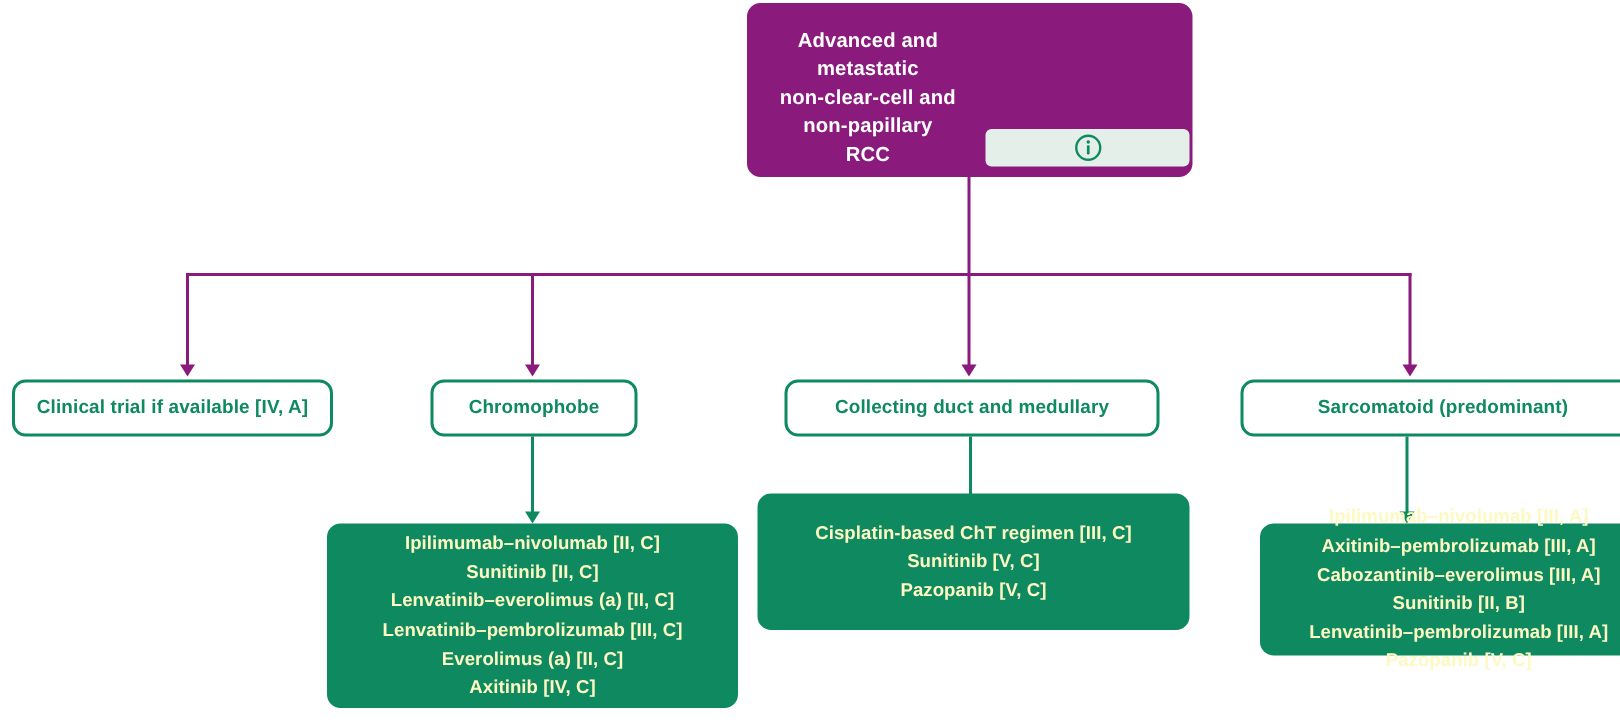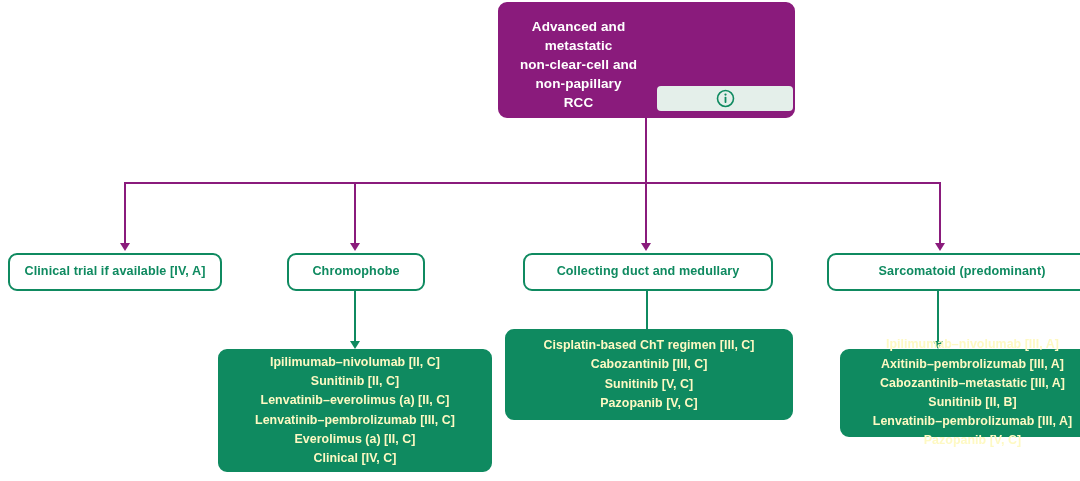--- a/index.html
+++ b/index.html
@@ -190,37 +190,36 @@
     <span class="subtype-label">Sarcomatoid (predominant)</span>
   </div>
 
   <div class="node treatment-node" style="left:218px; top:349px; width:274px; height:123px;">
     <div>
       <div class="treatment-line">Ipilimumab–nivolumab [II, C]</div>
       <div class="treatment-line">Sunitinib [II, C]</div>
       <div class="treatment-line">Lenvatinib–everolimus (a) [II, C]</div>
       <div class="treatment-line">Lenvatinib–pembrolizumab [III, C]</div>
       <div class="treatment-line">Everolimus (a) [II, C]</div>
-      <div class="treatment-line">Clinical [IV, C]</div>
+      <div class="treatment-line">Axitinib [IV, C]</div>
     </div>
   </div>
 
   <div class="node treatment-node" style="left:505px; top:329px; width:288px; height:91px;">
     <div>
       <div class="treatment-line">Cisplatin-based ChT regimen [III, C]</div>
-      <div class="treatment-line">Cabozantinib [III, C]</div>
       <div class="treatment-line">Sunitinib [V, C]</div>
       <div class="treatment-line">Pazopanib [V, C]</div>
     </div>
   </div>
 
   <div class="node treatment-node" style="left:800px; top:349px; width:265px; height:88px;margin-left:40px;">
     <div>
       <div class="treatment-line">Ipilimumab–nivolumab [III, A]</div>
       <div class="treatment-line">Axitinib–pembrolizumab [III, A]</div>
-      <div class="treatment-line">Cabozantinib–metastatic [III, A]</div>
+      <div class="treatment-line">Cabozantinib–everolimus [III, A]</div>
       <div class="treatment-line">Sunitinib [II, B]</div>
       <div class="treatment-line">Lenvatinib–pembrolizumab [III, A]</div>
       <div class="treatment-line">Pazopanib [V, C]</div>
     </div>
   </div>
 
 </div>
 
 </body></html>

